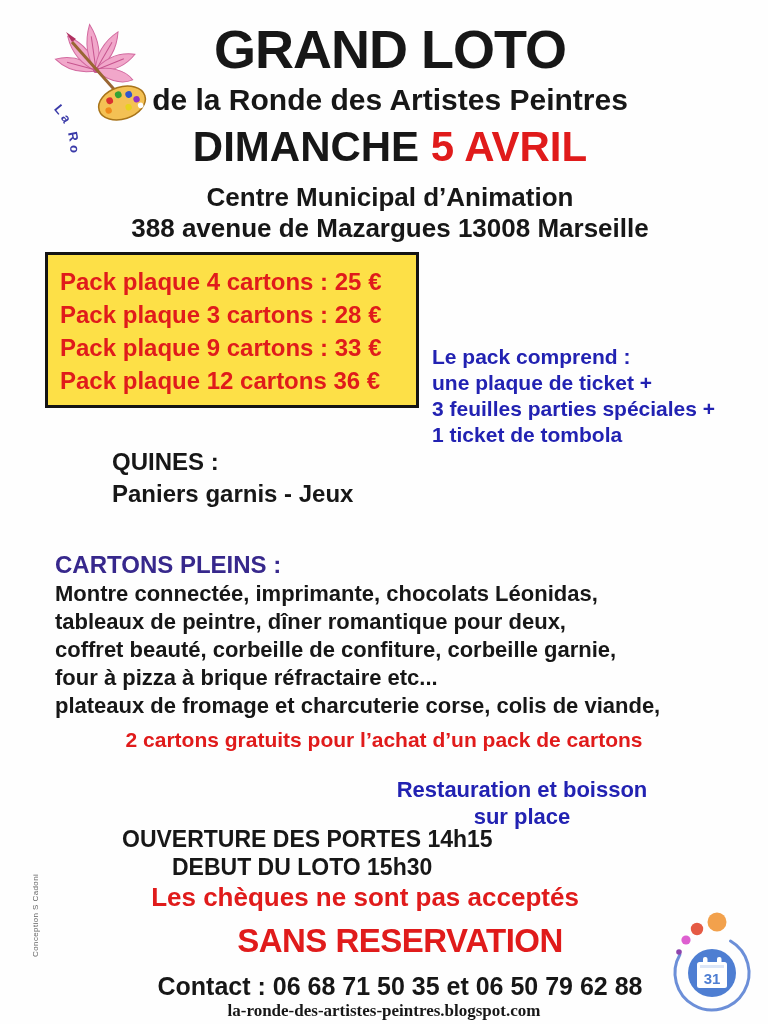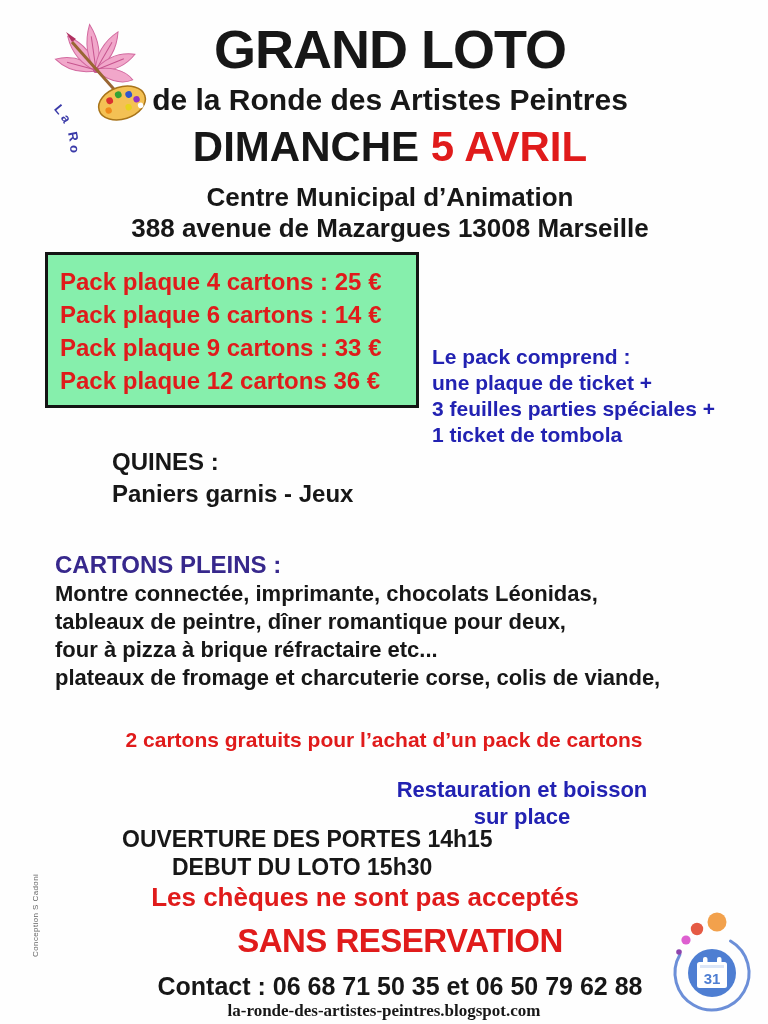--- a/index.html
+++ b/index.html
@@ -20,21 +20,21 @@
   .subtitle { font-size: 30px; font-weight: 700; line-height: 40px; white-space: nowrap; }
   .date-line { font-size: 42px; font-weight: 700; line-height: 50px; margin-top: 2px; white-space: nowrap; }
   .date-red { color: #e01b1b; }
   .venue { font-size: 26px; font-weight: 700; line-height: 31px; margin-top: 10px; white-space: nowrap; }
   .address { font-size: 26px; font-weight: 700; line-height: 31px; white-space: nowrap; }
 
   
   .price-box {
     position: absolute; left: 45px; top: 252px; width: 374px; height: 156px;
     border: 3px solid #141414; box-sizing: border-box;
-    padding: 10px 6px 0 12px; background: #86efac;
+    padding: 10px 6px 0 12px; background: #fde047;
   }
   .price-line { color: #e01b1b; font-size: 24px; font-weight: 700; line-height: 33px; white-space: nowrap; }
 
   
   .pack-info { position: absolute; left: 432px; top: 344px; width: 330px; }
   .pack-info-line { color: #2222b2; font-size: 21px; font-weight: 700; line-height: 26px; white-space: nowrap; }
 
   
   .quines { position: absolute; left: 112px; top: 446px; }
   .quines-line { font-size: 24px; font-weight: 700; line-height: 32px; white-space: nowrap; }
@@ -131,41 +131,42 @@
   <div class="header">
     <div class="title">GRAND LOTO</div>
     <div class="subtitle">de la Ronde des Artistes Peintres</div>
     <div class="date-line"><span>DIMANCHE</span> <span class="date-red">5 AVRIL</span></div>
     <div class="venue">Centre Municipal d’Animation</div>
     <div class="address">388 avenue de Mazargues 13008 Marseille</div>
   </div>
 
   <div class="price-box">
     <div class="price-line">Pack plaque 4 cartons : 25 €</div>
-    <div class="price-line">Pack plaque 6 cartons : 14 €</div>
+    <div class="price-line">Pack plaque 3 cartons : 28 €</div>
     <div class="price-line">Pack plaque 9 cartons : 33 €</div>
     <div class="price-line">Pack plaque 12 cartons 36 €</div>
   </div>
 
   <div class="pack-info">
     <div class="pack-info-line">Le pack comprend :</div>
     <div class="pack-info-line">une plaque de ticket +</div>
     <div class="pack-info-line">3 feuilles parties spéciales +</div>
     <div class="pack-info-line">1 ticket de tombola</div>
   </div>
 
   <div class="quines">
     <div class="quines-line">QUINES :</div>
     <div class="quines-line">Paniers garnis - Jeux</div>
   </div>
 
   <div class="cartons">
     <div class="cartons-heading">CARTONS PLEINS :</div>
     <div class="cartons-line">Montre connectée, imprimante, chocolats Léonidas,</div>
     <div class="cartons-line">tableaux de peintre, dîner romantique pour deux,</div>
+    <div class="cartons-line">coffret beauté, corbeille de confiture, corbeille garnie,</div>
     <div class="cartons-line">four à pizza à brique réfractaire etc...</div>
     <div class="cartons-line">plateaux de fromage et charcuterie corse, colis de viande,</div>
   </div>
 
   <div class="promo">2 cartons gratuits pour l’achat d’un pack de cartons</div>
 
   <div class="resto">
     <div>Restauration et boisson</div>
     <div>sur place</div>
   </div>

